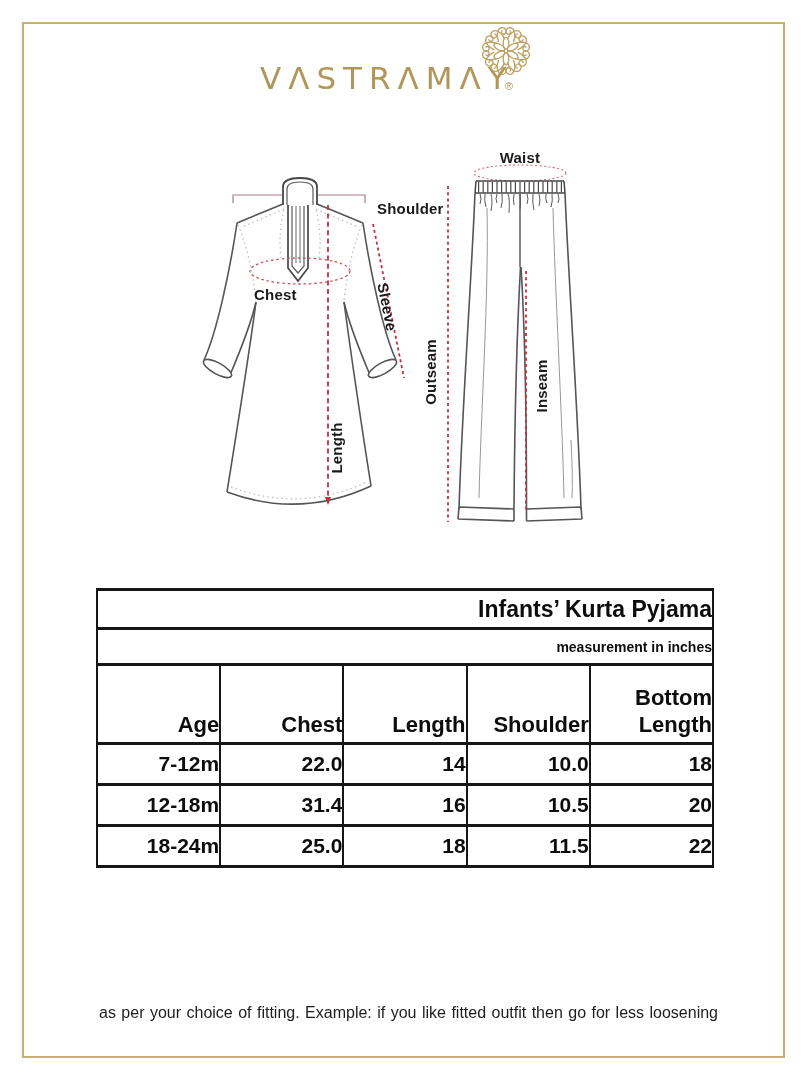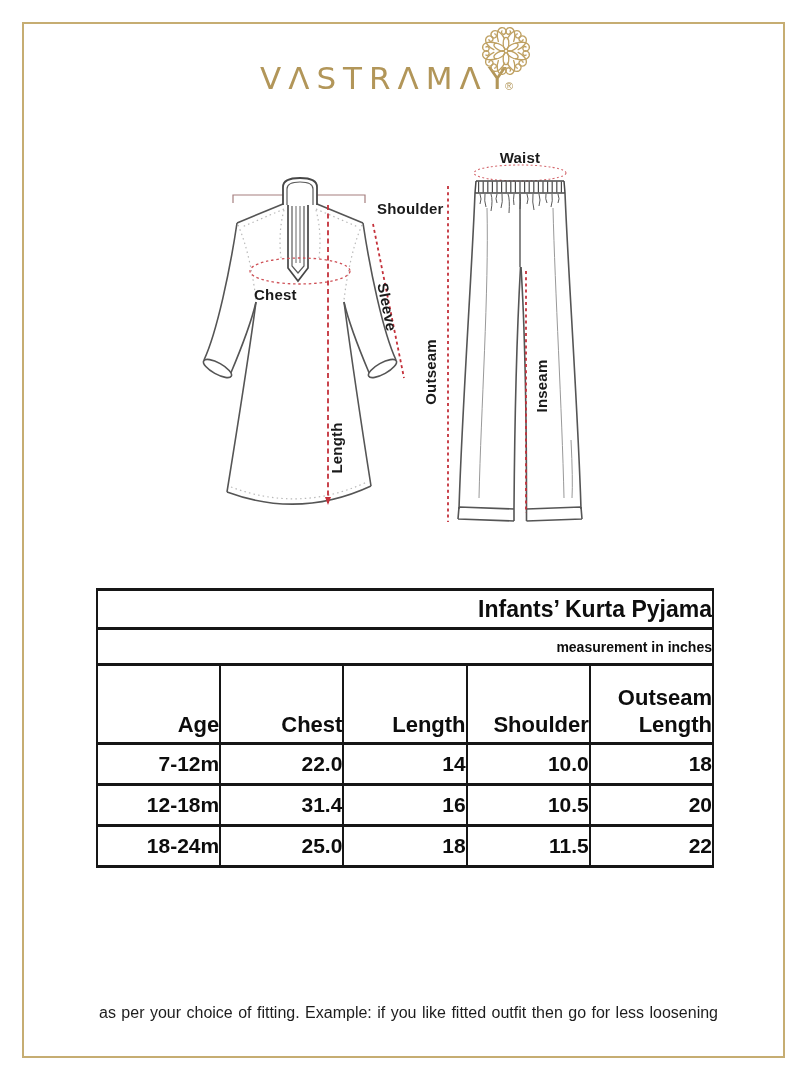--- a/index.html
+++ b/index.html
@@ -208,21 +208,21 @@
         <td class="title-cell" colspan="5">Infants’ Kurta Pyjama</td>
       </tr>
       <tr>
         <td class="sub-cell" colspan="5">measurement in inches</td>
       </tr>
       <tr class="head-row">
         <td>Age</td>
         <td>Chest</td>
         <td>Length</td>
         <td>Shoulder</td>
-        <td>Outseam Length</td>
+        <td>Bottom Length</td>
       </tr>
       <tr class="data-row">
         <td>7-12m</td>
         <td>22.0</td>
         <td>14</td>
         <td>10.0</td>
         <td>18</td>
       </tr>
       <tr class="data-row">
         <td>12-18m</td>

